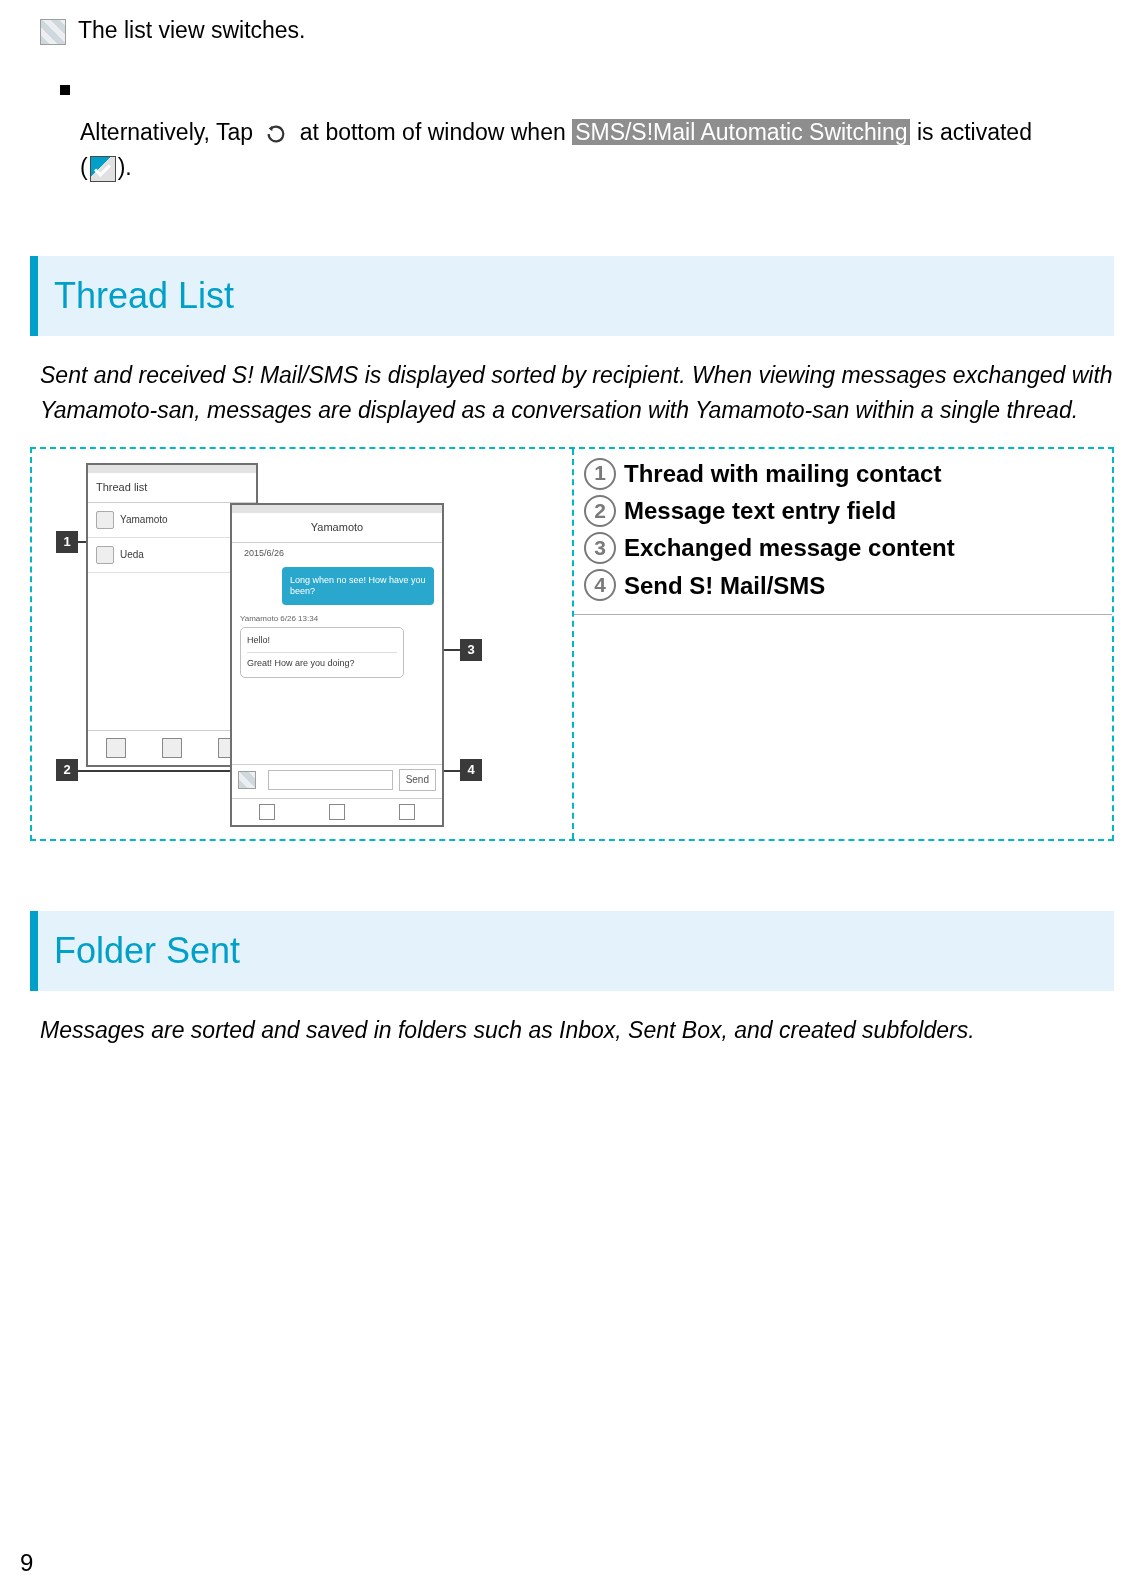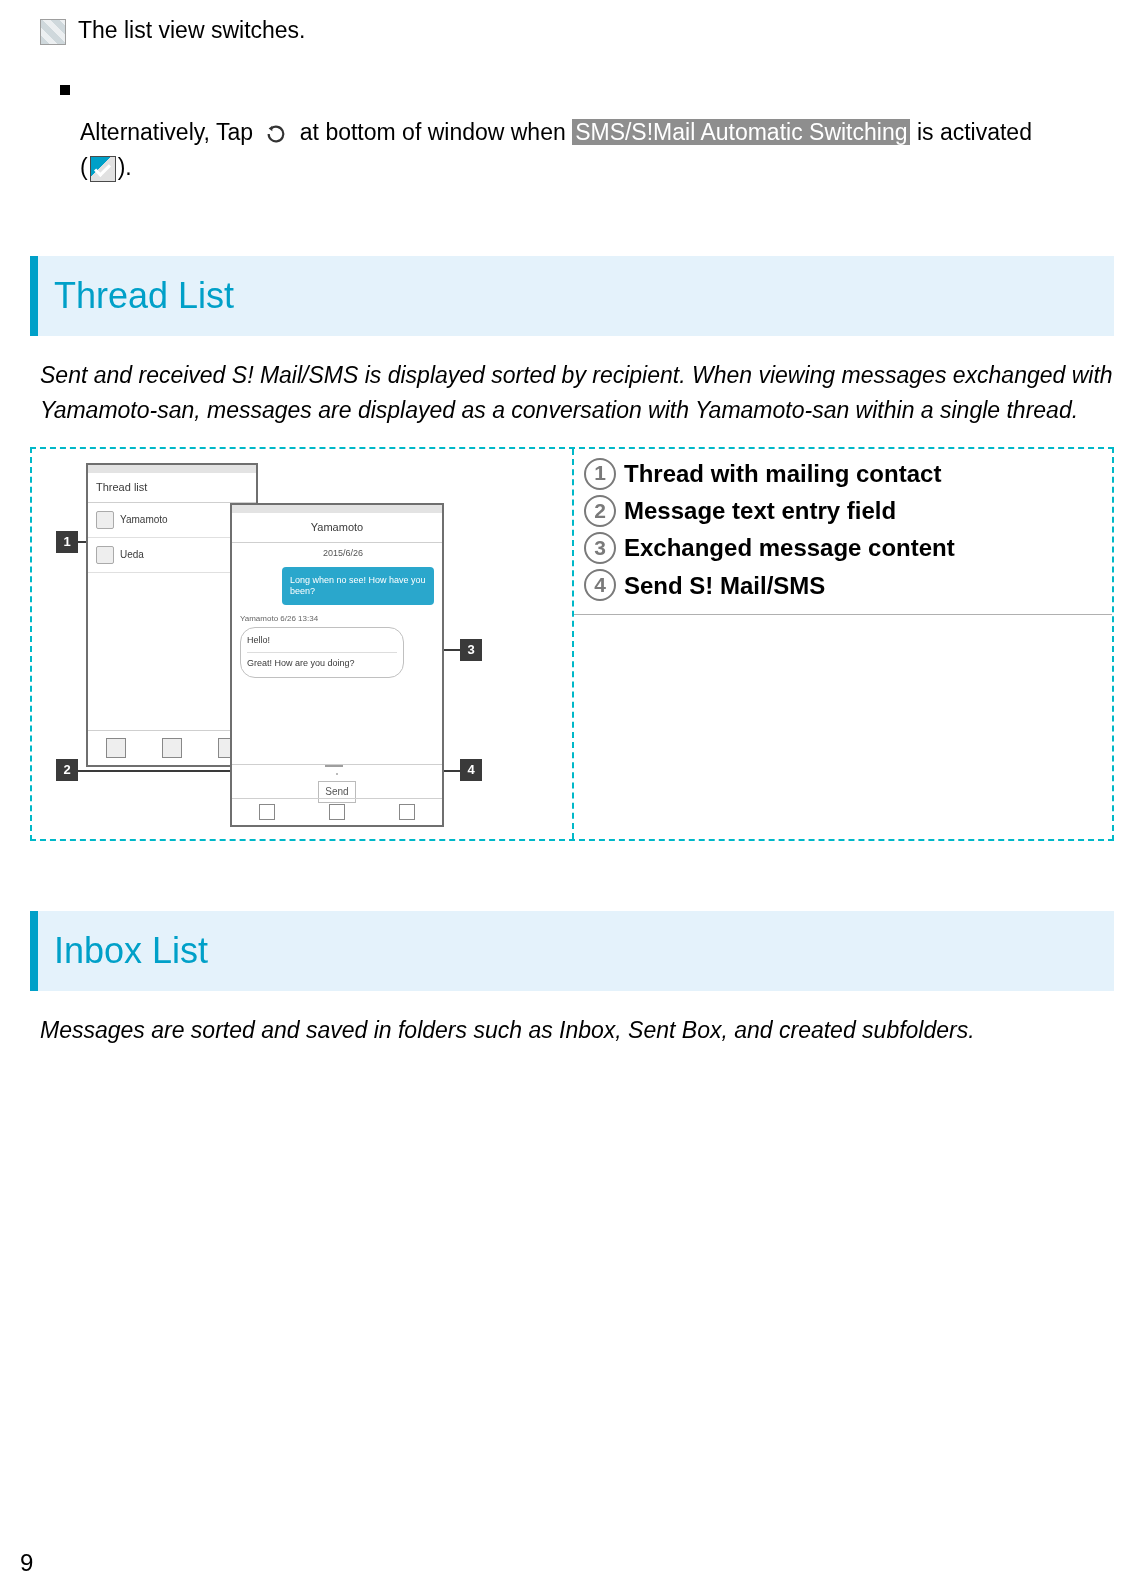--- a/index.html
+++ b/index.html
@@ -184,33 +184,33 @@
   }
   .phone.left .row .av{
     width:16px;height:16px;border:1px solid #aaa;background:#eee;border-radius:2px;flex:0 0 auto;
   }
   .phone.left .bottombar{
     position:absolute;left:0;right:0;bottom:0;height:34px;border-top:1px solid #cfcfcf;
     display:flex;align-items:center;justify-content:space-around;
   }
   .phone.left .bottombar .bi{width:18px;height:18px;border:1px solid #888;background:#eee;}
   .phone.right .datebar{
-    text-align:center;font-size:9px;color:#555;padding:4px 0 2px 12px;
+    text-align:left;font-size:9px;color:#555;padding:4px 0 2px 12px;
   }
   .phone.right .bubble-out{
     margin:4px 8px 4px 50px;background:#2aa7cc;color:#fff;border-radius:4px;padding:8px;font-size:9px;line-height:1.2;
   }
   .phone.right .bubble-in{
     margin:8px 38px 4px 8px;
   }
   .phone.right .bubble-in .meta{font-size:8px;color:#666;margin-bottom:2px;}
-  .phone.right .bubble-in .box{border:1px solid #c0c0c0;border-radius:15px;padding:6px;font-size:9px;}
+  .phone.right .bubble-in .box{border:1px solid #c0c0c0;border-radius:5px;padding:6px;font-size:9px;}
   .phone.right .entry{
     position:absolute;left:0;right:0;bottom:30px;height:30px;border-top:1px solid #cfcfcf;
-    display:flex;align-items:center;gap:6px;padding:0 6px;flex-direction:column;
+    display:flex;align-items:center;gap:6px;padding:0 6px;
   }
   .phone.right .entry .inp{flex:1;height:18px;border:1px solid #bbb;}
   .phone.right .entry .send{font-size:10px;color:#555;border:1px solid #bbb;padding:2px 6px;}
   .phone.right .sysbar{
     position:absolute;left:0;right:0;bottom:0;height:26px;border-top:1px solid #cfcfcf;
     display:flex;align-items:center;justify-content:space-around;
   }
   .phone.right .sysbar .s{width:14px;height:14px;border:1px solid #888;}
 
   .call-num {
@@ -350,17 +350,17 @@
         </div>
         <div class="legend-row">
           <span class="circ-num">4</span>
           <span>Send S! Mail/SMS</span>
         </div>
       </div>
       <div style="flex:1"></div>
     </div>
   </div>
 
-  <div class="section-heading">Inbox List</div>
+  <div class="section-heading">Folder Sent</div>
   <div class="section-body">Messages are sorted and saved in folders such as Inbox, Sent Box, and created subfolders.</div>
 
   <div class="page-number">9</div>
 </div>
 
 </body></html>

